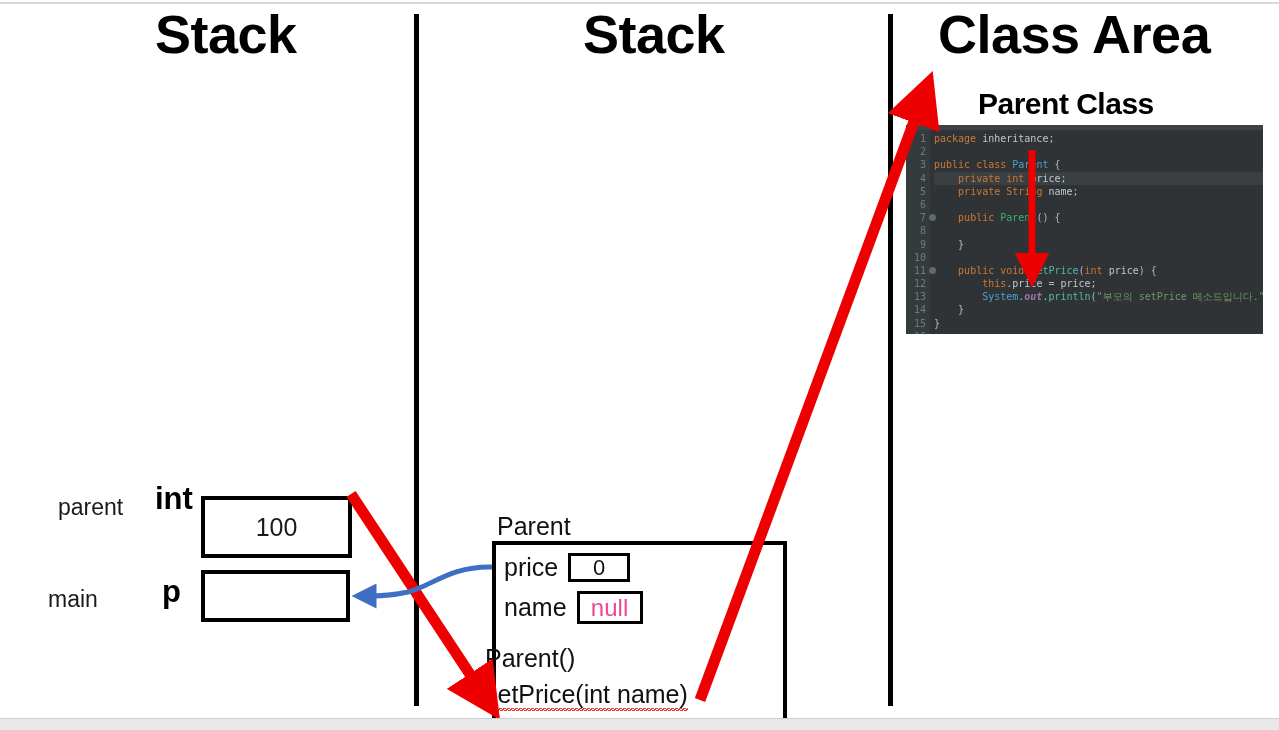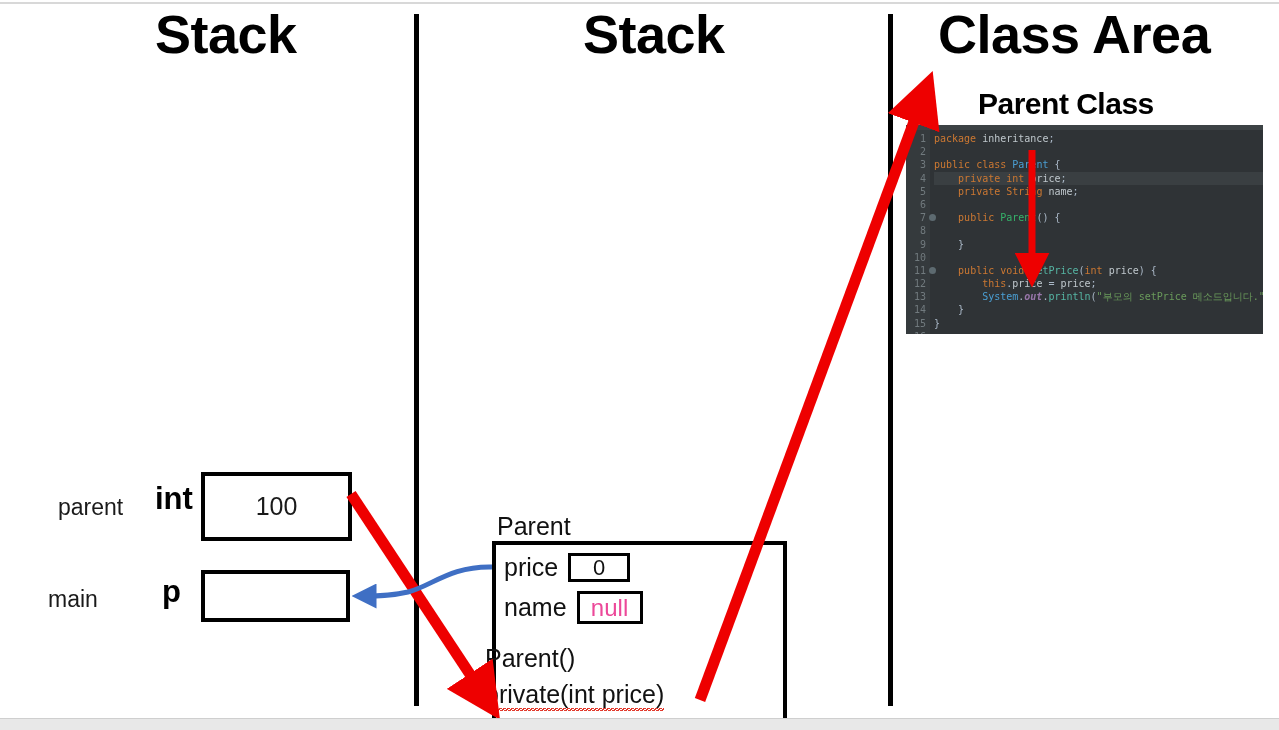--- a/index.html
+++ b/index.html
@@ -28,21 +28,21 @@
   #frame-parent{left:58px;top:494px;}
   #frame-main{left:48px;top:586px;}
 
   .var-type{position:absolute;font-size:31px;font-weight:bold;color:#000;}
   #type-int{left:155px;top:481px;}
   #type-p{left:162px;top:574px;}
 
   
   .stack-box{position:absolute;border:4px solid #000;background:#fff;box-sizing:border-box;
              display:flex;align-items:center;justify-content:center;}
-  #box-int{left:201px;top:472px;width:151px;height:69px;}
+  #box-int{left:201px;top:496px;width:151px;height:62px;}
   #box-p{left:201px;top:570px;width:149px;height:52px;}
   .stack-box span{font-size:25px;color:#1a1a1a;}
 
   
   #heap-obj-name{position:absolute;left:497px;top:512px;font-size:25px;color:#111;}
   #heap-obj-box{position:absolute;left:492px;top:541px;width:295px;height:184px;
                 border:4px solid #000;background:#fff;box-sizing:border-box;}
   .field-row{position:absolute;display:flex;align-items:center;}
   #field-price{left:504px;top:553px;}
   #field-name{left:504px;top:591px;}
@@ -120,21 +120,21 @@
 <div class="field-row" id="field-price">
   <span class="field-label">price</span>
   <span class="field-box" id="val-price">0</span>
 </div>
 <div class="field-row" id="field-name">
   <span class="field-label">name</span>
   <span class="field-box" id="val-name">null</span>
 </div>
 <div class="method-row" id="method-ctor">Parent()</div>
 <div class="method-row" id="method-setprice">
-  <span class="squiggle">private(int price)</span>
+  <span class="squiggle">setPrice(int name)</span>
 </div>
 
 <div class="region-title" id="label-parent-class">Parent Class</div>
 
 <div id="code-editor">
   <div class="tabstrip"></div>
   <div class="gutter">
     <div class="gutter-lines" id="gutter-lines">
         <div class="gline">1</div>
         <div class="gline">2</div>

